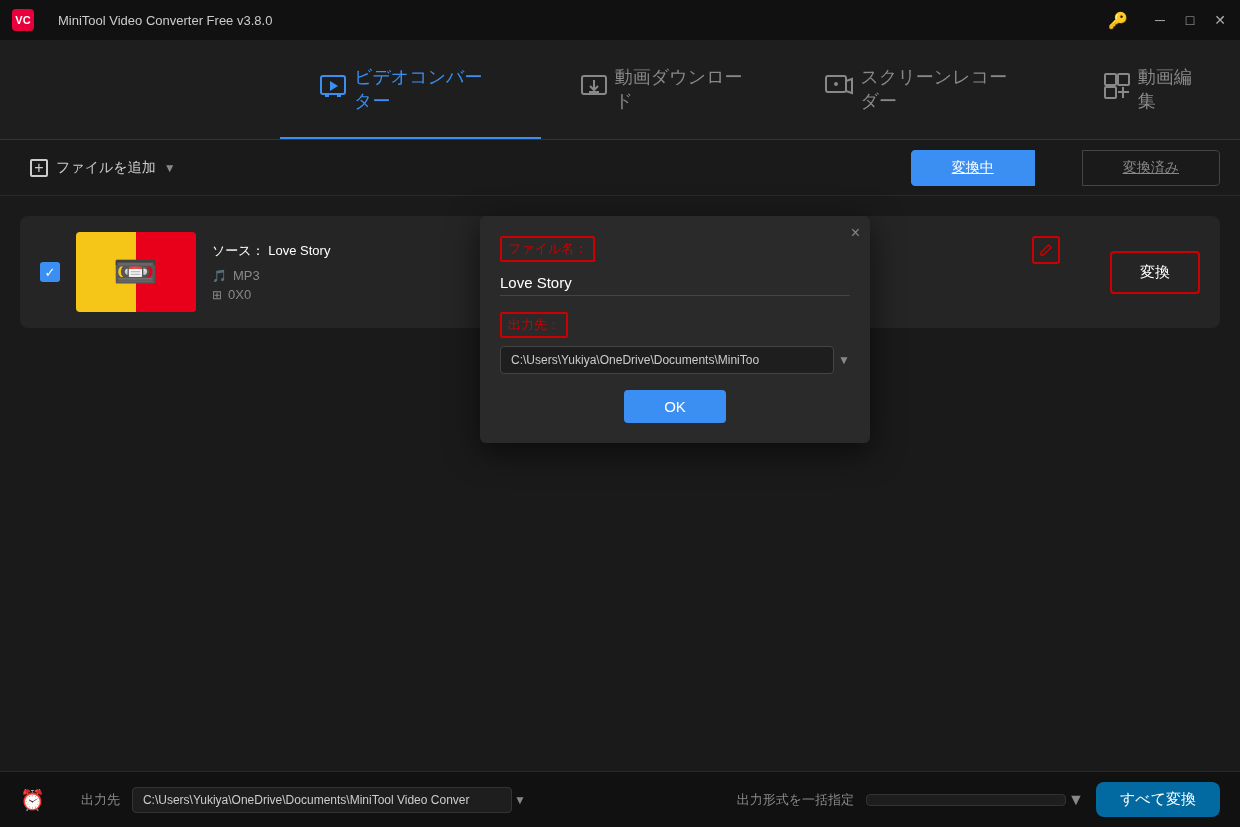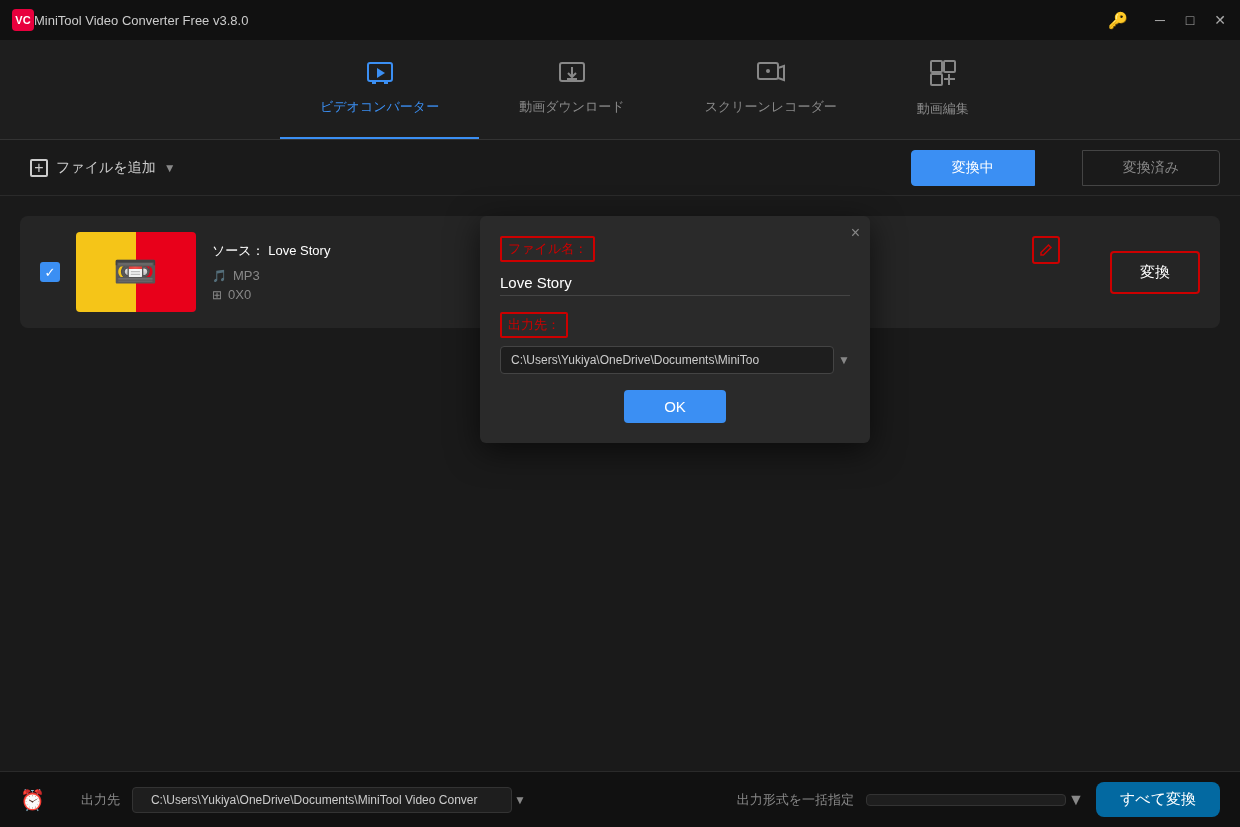--- a/index.html
+++ b/index.html
@@ -18,21 +18,21 @@
       background: #111111;
       height: 40px;
       display: flex;
       align-items: center;
       padding: 0 12px;
       justify-content: space-between;
     }
     .title-bar-left {
       display: flex;
       align-items: center;
-      gap: 0;
+      gap: 24px;
       justify-content: center;
     }
     .app-logo {
       width: 22px;
       height: 22px;
       background: #e8003d;
       border-radius: 4px;
       display: flex;
       align-items: center;
       justify-content: center;
@@ -82,29 +82,29 @@
       padding-bottom: 0;
       border-bottom: 1px solid #333;
     }
     .nav-items {
       display: flex;
       height: 100%;
       margin-left: 280px;
     }
     .nav-item {
       display: flex;
-      flex-direction: column;
+      flex-direction: row;
       align-items: center;
       justify-content: center;
       padding: 0 40px;
       cursor: pointer;
       border-bottom: 2px solid transparent;
       gap: 8px;
       color: #888888;
-      font-size: 13px;
+      font-size: 18px;
     }
     .nav-item.active {
       color: #3b8ff3;
       border-bottom: 2px solid #3b8ff3;
     }
     .nav-icon {
       font-size: 22px;
     }
 
     
@@ -147,20 +147,21 @@
       display: flex;
       gap: 0;
     }
     .tab-btn {
       padding: 8px 40px;
       background: transparent;
       border: 1px solid #444;
       color: #888;
       font-size: 14px;
       cursor: pointer;
+      text-decoration: underline;
     }
     .tab-btn.active {
       background: #3b8ff3;
       color: white;
       border-color: #3b8ff3;
     }
     .tab-btn:first-child {
       border-radius: 4px 0 0 4px;
     }
     .tab-btn:last-child {
@@ -361,21 +362,21 @@
     }
     .output-label-text {
       color: #888;
       font-size: 13px;
       margin-left: 24px;
     }
     .output-path-bottom {
       background: #1e1e1e;
       border: 1px solid #333;
       border-radius: 4px;
-      padding: 5px 18px;
+      padding: 5px 10px;
       font-size: 12px;
       color: #cccccc;
       width: 380px;
       white-space: nowrap;
       overflow: hidden;
       text-overflow: ellipsis;
     }
     .output-arrow-bottom {
       color: #888;
       font-size: 12px;

